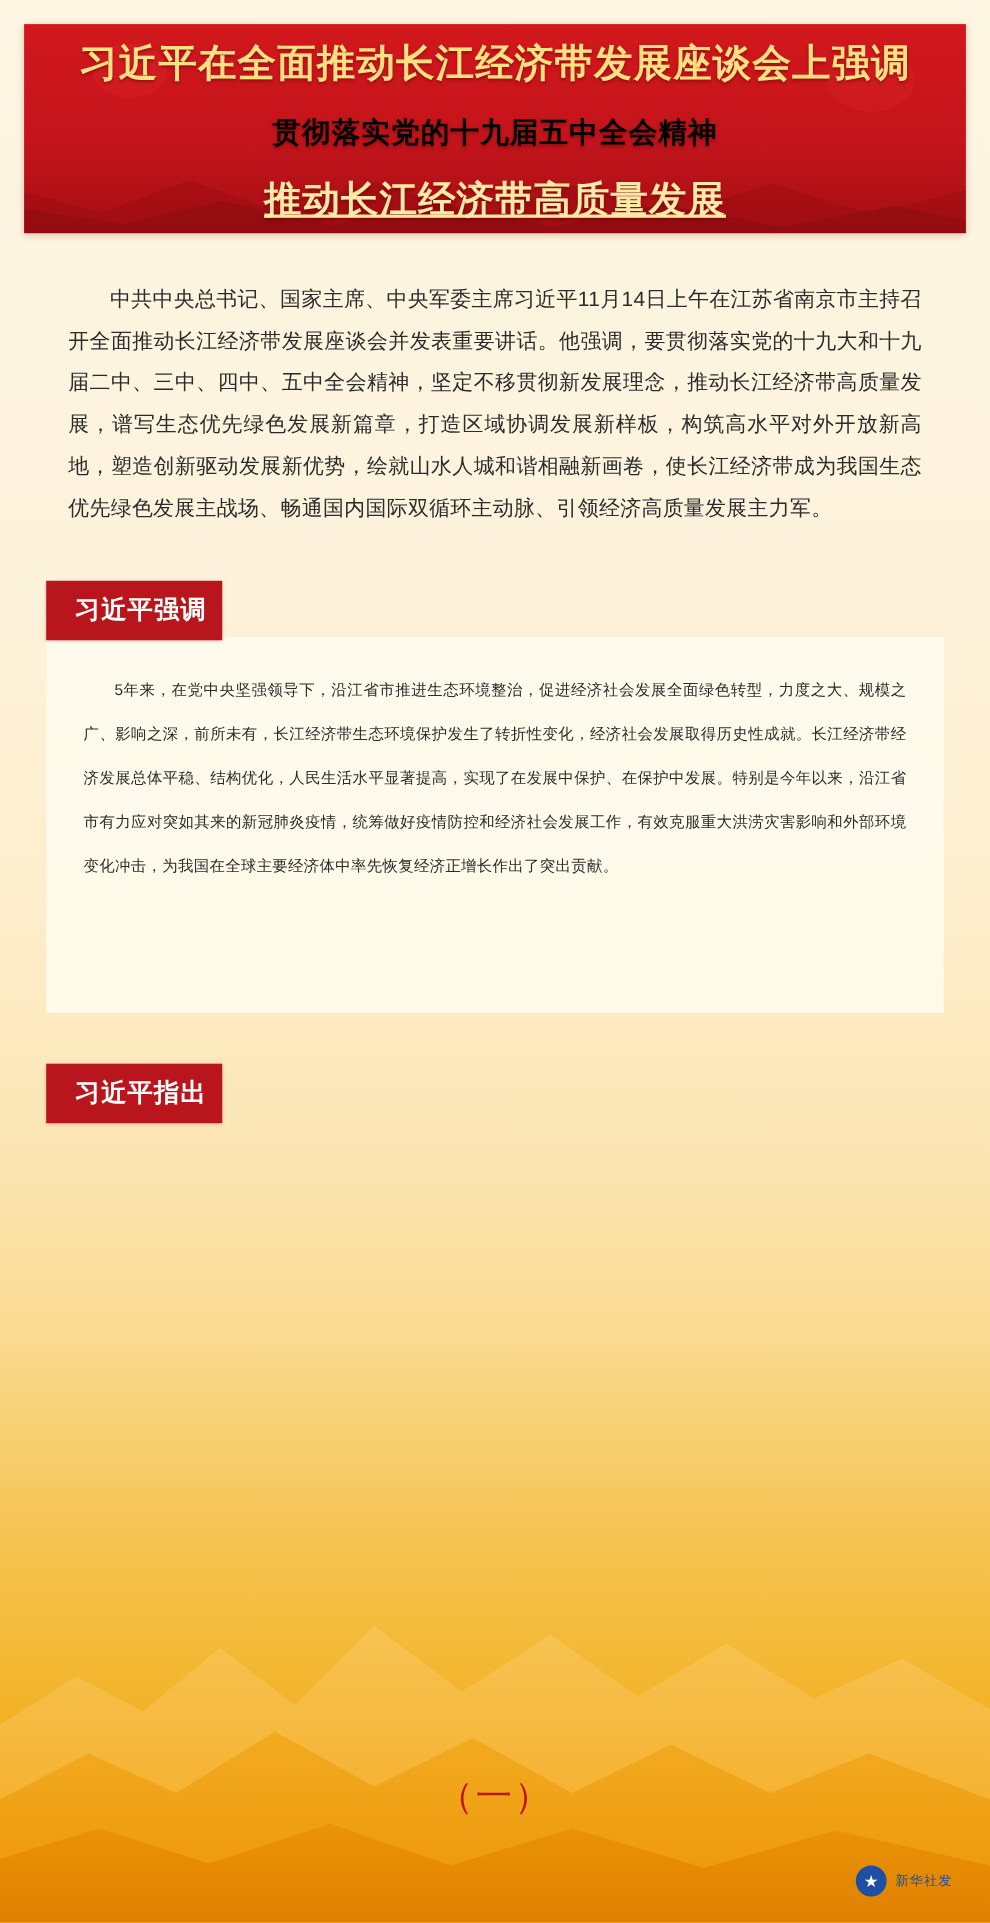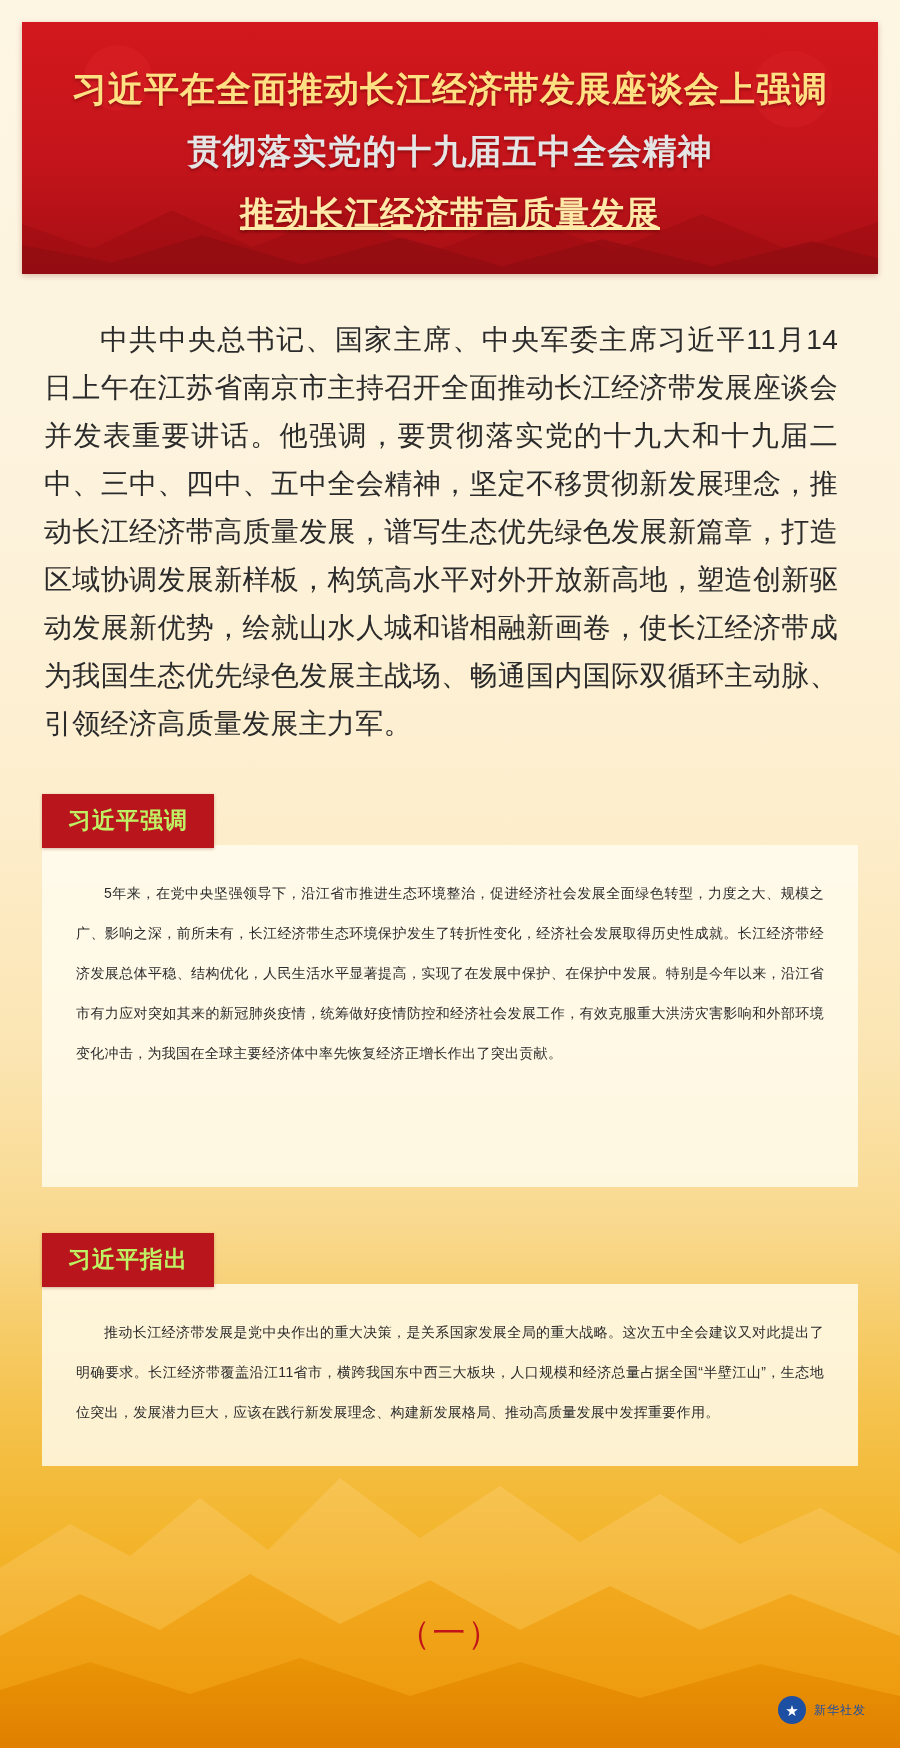--- a/index.html
+++ b/index.html
@@ -38,21 +38,21 @@
     bottom: 0;
     width: 900px;
     height: 430px;
     pointer-events: none;
   }
 
   
   .header {
     position: relative;
     margin: 22px 22px 0 22px;
-    height: 252px;
+    height: 190px;
     background: #c7151c;
     overflow: hidden;
     box-shadow: 0 2px 6px rgba(120, 20, 10, .25);
   }
   .header-bg {
     position: absolute;
     inset: 0;
     width: 100%;
     height: 100%;
   }
@@ -69,50 +69,50 @@
   }
   .title-line {
     color: #ffe9a8;
     font-weight: bold;
     letter-spacing: 1px;
     text-align: center;
     text-shadow: 0 2px 3px rgba(100, 8, 8, .55);
     white-space: nowrap;
   }
   .title-line.l1 { font-size: 35px; line-height: 62px; color: #ffe082; }
-  .title-line.l2 { font-size: 34px; line-height: 62px; color: #e5e5e5; }
+  .title-line.l2 { font-size: 26px; line-height: 62px; color: #000000; }
   .title-line.l3 { font-size: 34px; line-height: 62px; color: #ffe9a8; text-decoration: underline; }
 
   
   .lead {
     position: relative;
     z-index: 3;
-    margin: 42px 62px 0 44px;
-    font-size: 28px;
-    line-height: 48px;
+    margin: 42px 62px 0 62px;
+    font-size: 19px;
+    line-height: 38px;
     color: #2b2b2b;
     text-align: justify;
     text-indent: 2em;
     letter-spacing: .3px;
   }
 
   
   .section {
     position: relative;
     z-index: 3;
     margin: 46px 42px 0 42px;
   }
   .section-label {
     display: inline-block;
     background: #b8161c;
-    color: #bef264;
+    color: #ffffff;
     font-size: 23px;
     font-weight: bold;
     letter-spacing: 1px;
-    padding: 11px 26px 12px 26px;
+    padding: 11px 14px 12px 26px;
     position: relative;
     z-index: 4;
     box-shadow: 0 1px 3px rgba(120, 20, 10, .3);
   }
   .section-body {
     background: rgba(255, 252, 240, .82);
     margin-top: -3px;
     padding: 28px 34px 34px 34px;
     font-size: 14px;
     line-height: 40px;
@@ -213,21 +213,20 @@
 
   <p class="lead">中共中央总书记、国家主席、中央军委主席习近平11月14日上午在江苏省南京市主持召开全面推动长江经济带发展座谈会并发表重要讲话。他强调，要贯彻落实党的十九大和十九届二中、三中、四中、五中全会精神，坚定不移贯彻新发展理念，推动长江经济带高质量发展，谱写生态优先绿色发展新篇章，打造区域协调发展新样板，构筑高水平对外开放新高地，塑造创新驱动发展新优势，绘就山水人城和谐相融新画卷，使长江经济带成为我国生态优先绿色发展主战场、畅通国内国际双循环主动脉、引领经济高质量发展主力军。</p>
 
   <div class="section first">
     <div class="section-label">习近平强调</div>
     <div class="section-body">5年来，在党中央坚强领导下，沿江省市推进生态环境整治，促进经济社会发展全面绿色转型，力度之大、规模之广、影响之深，前所未有，长江经济带生态环境保护发生了转折性变化，经济社会发展取得历史性成就。长江经济带经济发展总体平稳、结构优化，人民生活水平显著提高，实现了在发展中保护、在保护中发展。特别是今年以来，沿江省市有力应对突如其来的新冠肺炎疫情，统筹做好疫情防控和经济社会发展工作，有效克服重大洪涝灾害影响和外部环境变化冲击，为我国在全球主要经济体中率先恢复经济正增长作出了突出贡献。</div>
   </div>
 
   <div class="section">
     <div class="section-label">习近平指出</div>
-    <div class="section-body">推动长江经济带发展是党中央作出的重大决策，是关系国家发展全局的重大战略。这次五中全会建议又对此提出了明确要求。长江经济带覆盖沿江11省市，横跨我国东中西三大板块，人口规模和经济总量占据全国“半壁江山”，生态地位突出，发展潜力巨大，应该在践行新发展理念、构建新发展格局、推动高质量发展中发挥重要作用。</div>
   </div>
 
   <div class="page-number">（一）</div>
   <div class="agency">
     <span class="agency-logo">★</span>
     <span class="agency-text">新华社发</span>
   </div>
 
 </div>
 

